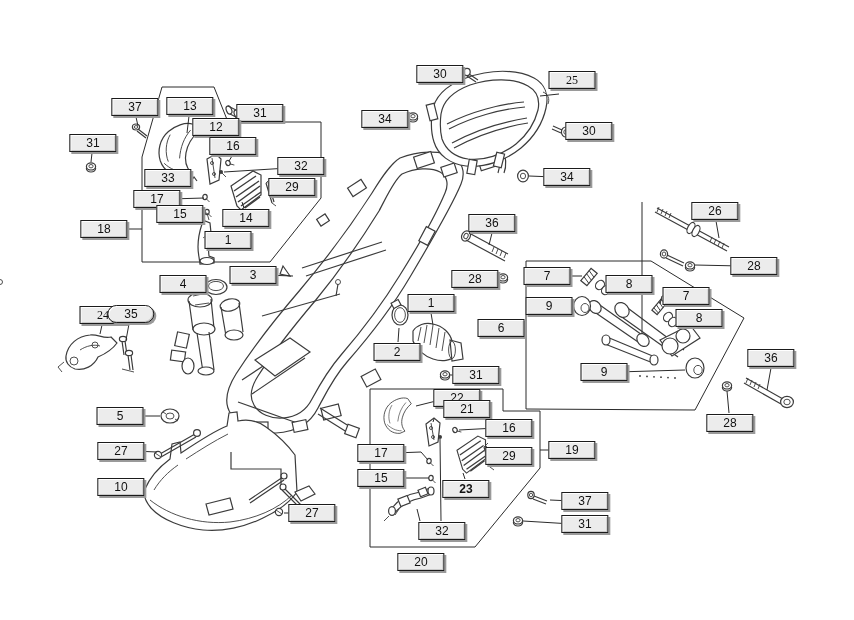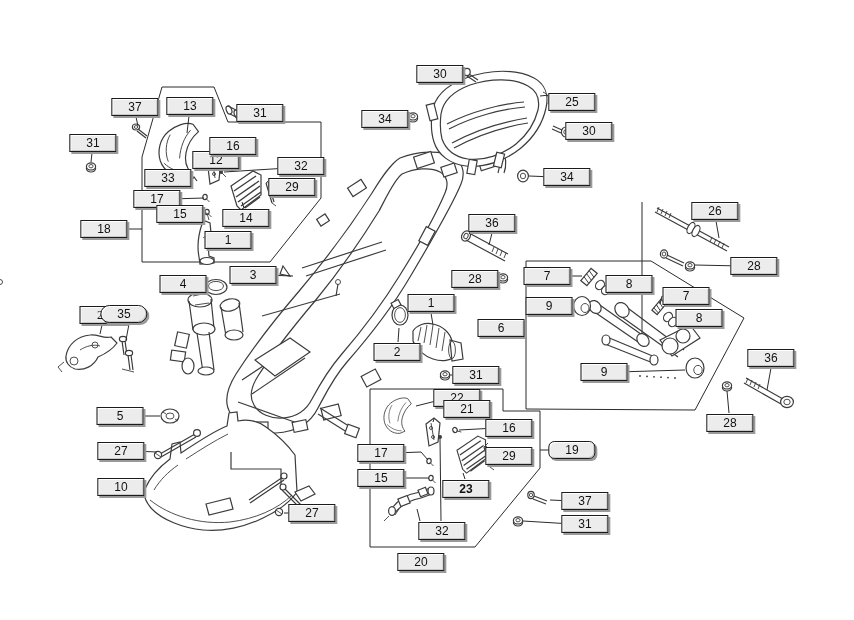--- a/index.html
+++ b/index.html
@@ -401,65 +401,65 @@
         <polyline points="572,501 550,500" class="leader"></polyline>
         <polyline points="572,524 523,521" class="leader"></polyline>
       </g>
   </svg>
 
   <div id="labels">
       <div class="plabel" style="left: 135px; top: 107px;">37</div>
       <div class="plabel" style="left: 93px; top: 143px;">31</div>
       <div class="plabel" style="left: 190px; top: 106px;">13</div>
       <div class="plabel" style="left: 260px; top: 113px;">31</div>
-      <div class="plabel" style="left: 216px; top: 127px; margin-top: 33px;">12</div>
+      <div class="plabel" style="left: 216px; top: 127px;">12</div>
       <div class="plabel" style="left: 233px; top: 146px;">16</div>
       <div class="plabel" style="left: 301px; top: 166px;">32</div>
       <div class="plabel" style="left: 168px; top: 178px;">33</div>
       <div class="plabel" style="left: 292px; top: 187px;">29</div>
       <div class="plabel" style="left: 157px; top: 199px;">17</div>
       <div class="plabel" style="left: 180px; top: 214px;">15</div>
       <div class="plabel" style="left: 246px; top: 218px;">14</div>
       <div class="plabel" style="left: 104px; top: 229px;">18</div>
       <div class="plabel" style="left: 228px; top: 240px;">1</div>
       <div class="plabel" style="left: 183px; top: 284px;">4</div>
       <div class="plabel" style="left: 253px; top: 275px;">3</div>
       <div class="plabel" style="left: 440px; top: 74px;">30</div>
-      <div class="plabel" style="left: 572px; top: 102px;">25</div>
+      <div class="plabel" style="left: 572px; top: 80px; font-family: Liberation Serif, serif;">25</div>
       <div class="plabel" style="left: 385px; top: 119px;">34</div>
       <div class="plabel" style="left: 589px; top: 131px;">30</div>
       <div class="plabel" style="left: 567px; top: 177px;">34</div>
       <div class="plabel" style="left: 715px; top: 211px;">26</div>
       <div class="plabel" style="left: 754px; top: 266px;">28</div>
       <div class="plabel" style="left: 492px; top: 223px;">36</div>
       <div class="plabel" style="left: 475px; top: 279px;">28</div>
       <div class="plabel" style="left: 431px; top: 303px;">1</div>
       <div class="plabel" style="left: 397px; top: 352px;">2</div>
       <div class="plabel" style="left: 547px; top: 276px;">7</div>
       <div class="plabel" style="left: 629px; top: 284px;">8</div>
       <div class="plabel" style="left: 549px; top: 306px;">9</div>
       <div class="plabel" style="left: 501px; top: 328px;">6</div>
       <div class="plabel" style="left: 686px; top: 296px;">7</div>
       <div class="plabel" style="left: 699px; top: 318px;">8</div>
       <div class="plabel" style="left: 604px; top: 372px;">9</div>
       <div class="plabel" style="left: 771px; top: 358px;">36</div>
       <div class="plabel" style="left: 730px; top: 423px;">28</div>
       <div class="plabel" style="left: 103px; top: 315px; font-family: Liberation Serif, serif;">24</div>
-      <div class="plabel" style="left: 124px; top: 314px; border-radius: 9px;">35</div>
+      <div class="plabel" style="left: 131px; top: 314px; border-radius: 9px;">35</div>
       <div class="plabel" style="left: 120px; top: 416px;">5</div>
       <div class="plabel" style="left: 121px; top: 451px;">27</div>
       <div class="plabel" style="left: 121px; top: 487px;">10</div>
       <div class="plabel" style="left: 312px; top: 513px;">27</div>
       <div class="plabel" style="left: 476px; top: 375px;">31</div>
       <div class="plabel" style="left: 457px; top: 398px;">22</div>
       <div class="plabel" style="left: 435px; top: 409px; margin-left: 32px;">21</div>
       <div class="plabel" style="left: 509px; top: 428px;">16</div>
       <div class="plabel" style="left: 509px; top: 456px;">29</div>
       <div class="plabel" style="left: 381px; top: 453px;">17</div>
       <div class="plabel" style="left: 381px; top: 478px;">15</div>
       <div class="plabel" style="left: 466px; top: 489px; font-weight: bold;">23</div>
       <div class="plabel" style="left: 421px; top: 562px;">20</div>
       <div class="plabel" style="left: 442px; top: 531px;">32</div>
-      <div class="plabel" style="left: 572px; top: 450px; border-radius: 6px;">19</div>
+      <div class="plabel" style="left: 572px; top: 450px;">19</div>
       <div class="plabel" style="left: 585px; top: 501px;">37</div>
       <div class="plabel" style="left: 585px; top: 524px;">31</div>
     </div>
 </div>
 
 </body></html>

